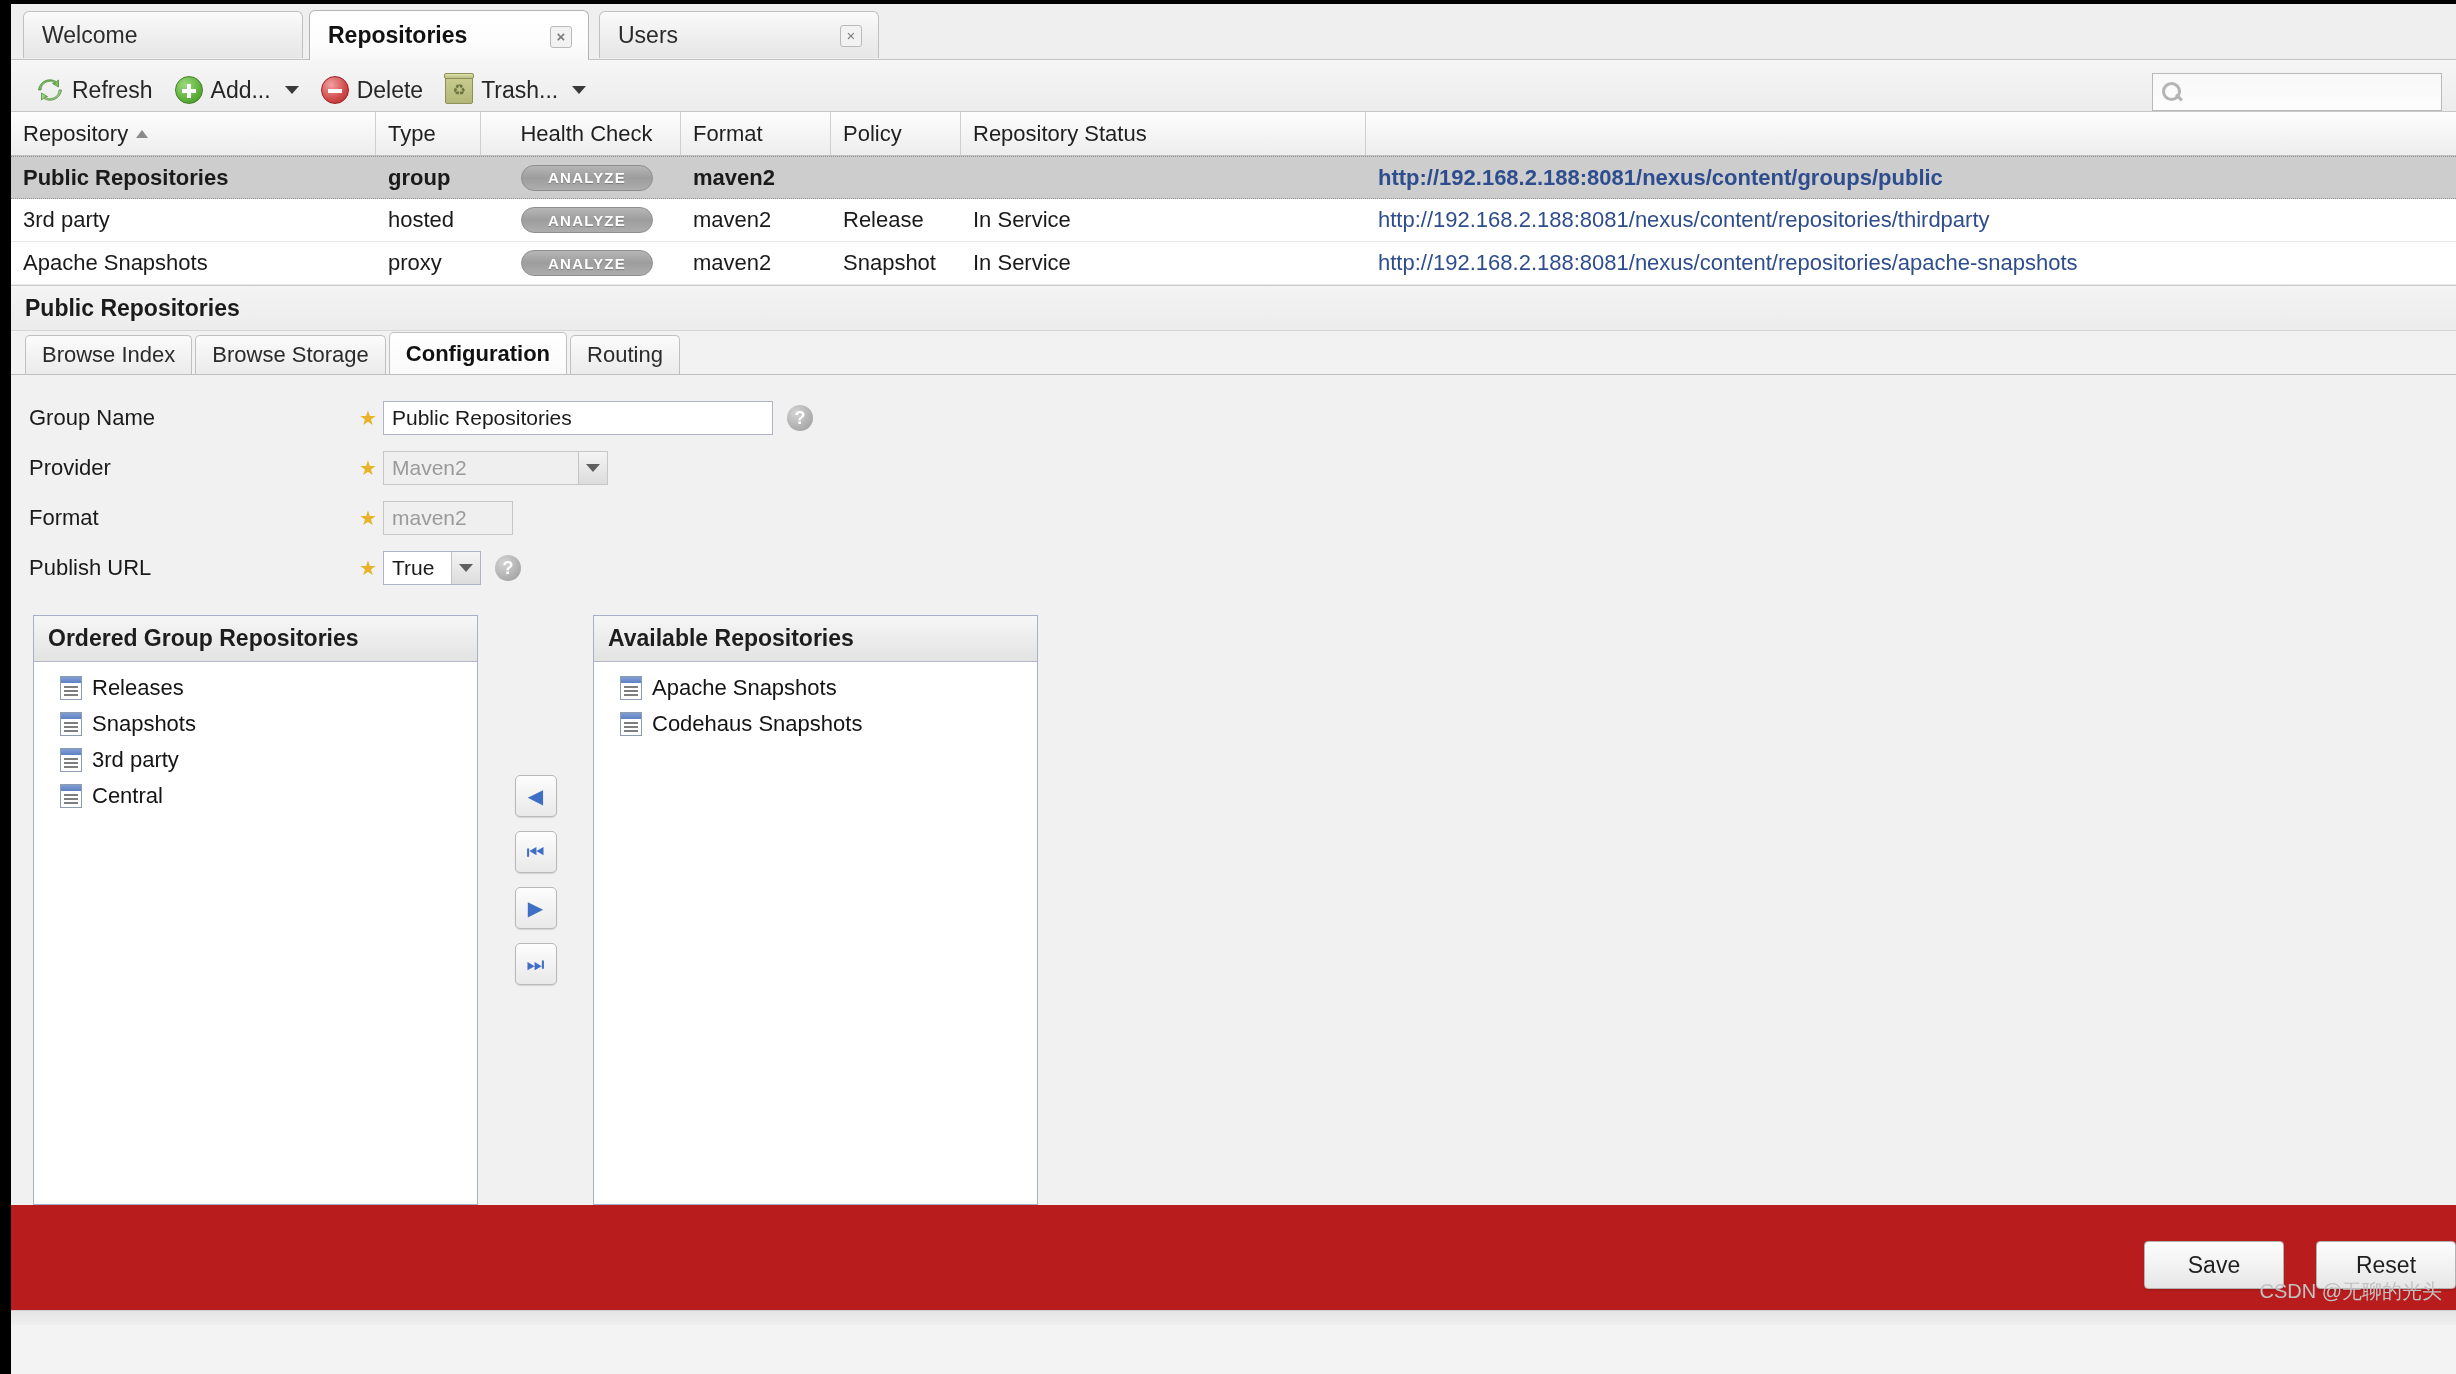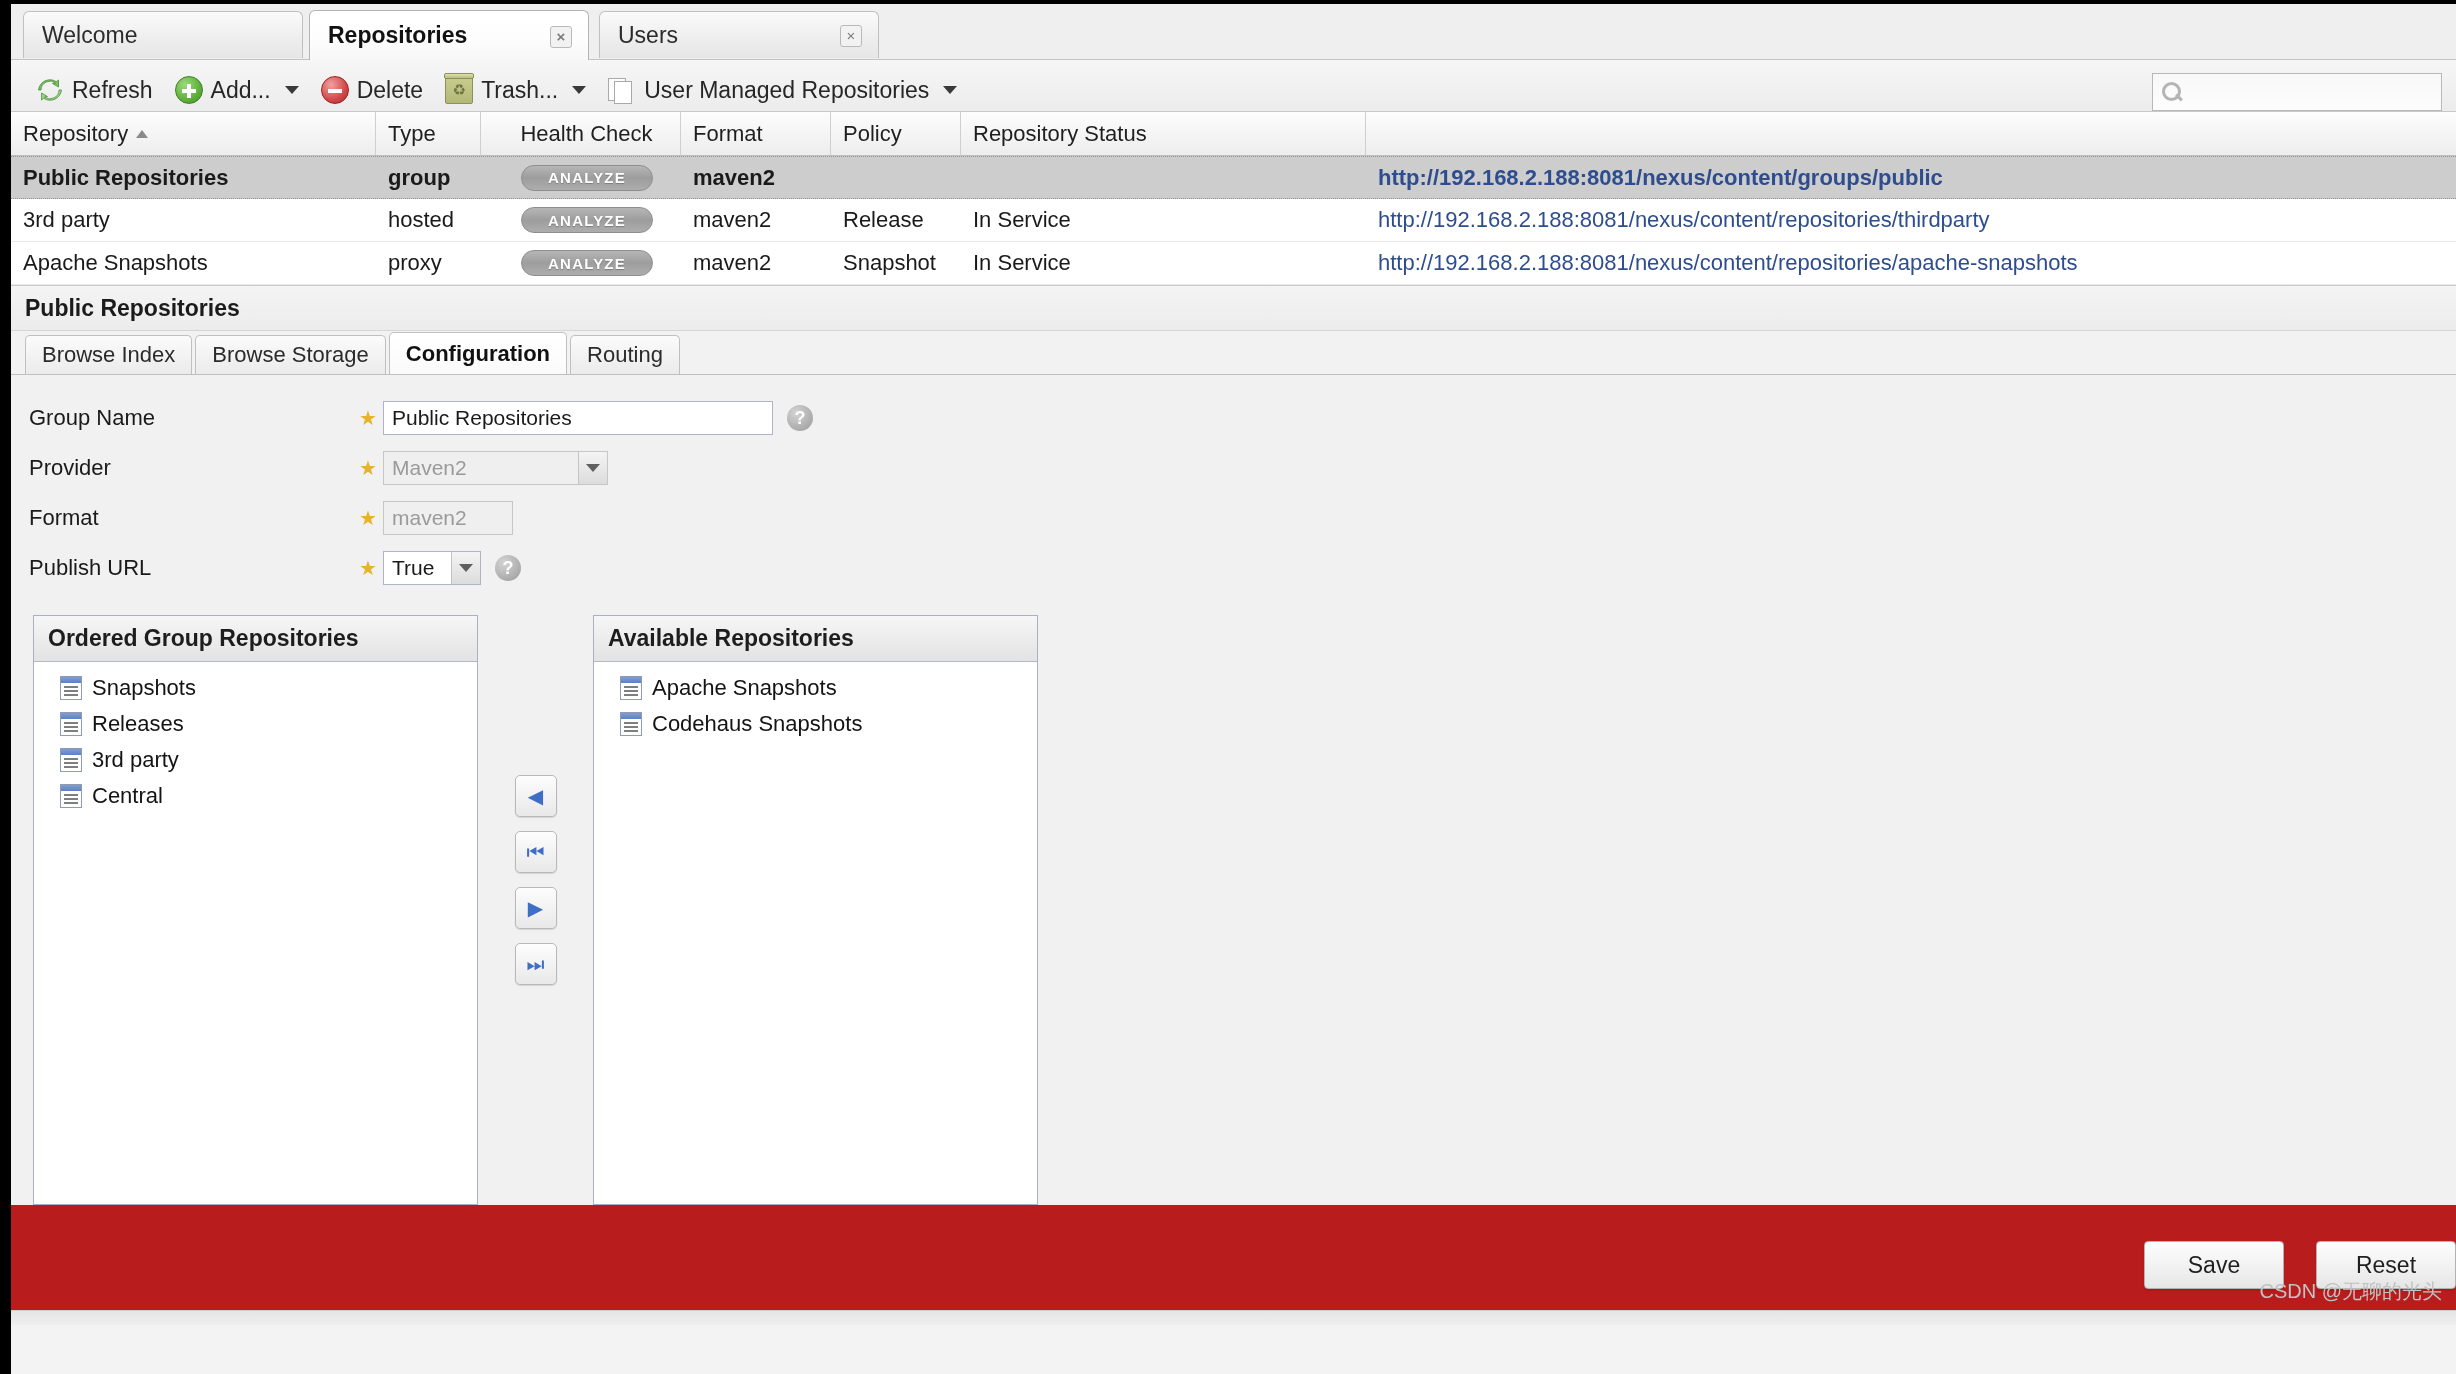--- a/index.html
+++ b/index.html
@@ -571,25 +571,20 @@
         <span class="ic ic-delete"></span>
         <span>Delete</span>
       </div>
 
       <div class="tb-btn">
         <span class="ic ic-trash"></span>
         <span>Trash...</span>
         <span class="caret"></span>
       </div>
 
-      <div class="tb-btn">
-        <span class="ic ic-pages"></span>
-        <span>User Managed Repositories</span>
-        <span class="caret"></span>
-      </div>
 
       <div class="tb-search-wrap">
         <div class="tb-search">
           <span class="mag"></span>
           <input type="text" value="" placeholder="" style="">
         </div>
       </div>
     </div>
 
     <div class="grid-head">
@@ -708,25 +703,25 @@
       </div>
     </div>
 
     <div class="panels">
 
       <div class="panel">
         <div class="panel-head">Ordered Group Repositories</div>
         <div class="panel-body">
           <div class="litem">
             <span class="repo-ic"></span>
-            <span>Snapshots</span>
+            <span>Releases</span>
           </div>
           <div class="litem">
             <span class="repo-ic"></span>
-            <span>Releases</span>
+            <span>Snapshots</span>
           </div>
           <div class="litem">
             <span class="repo-ic"></span>
             <span>3rd party</span>
           </div>
           <div class="litem">
             <span class="repo-ic"></span>
             <span>Central</span>
           </div>
         </div>

